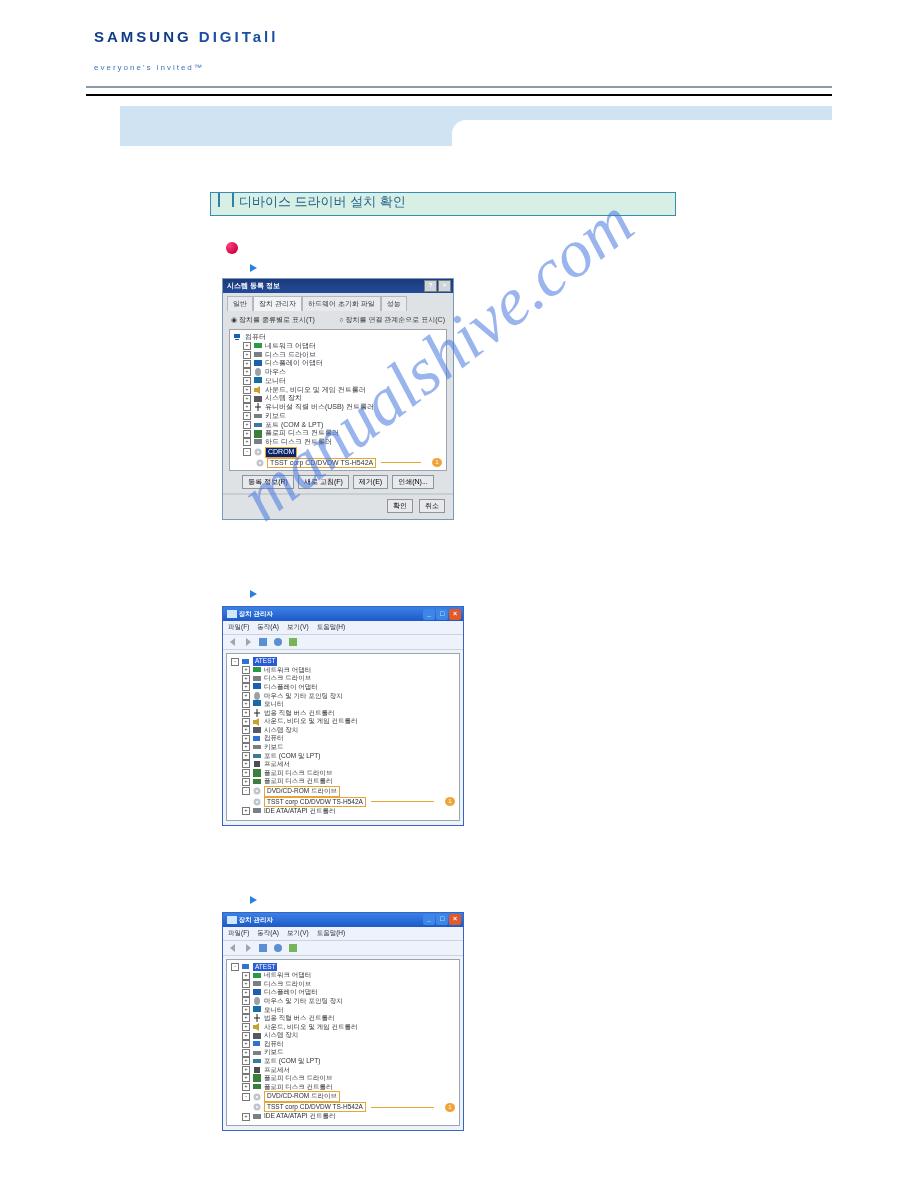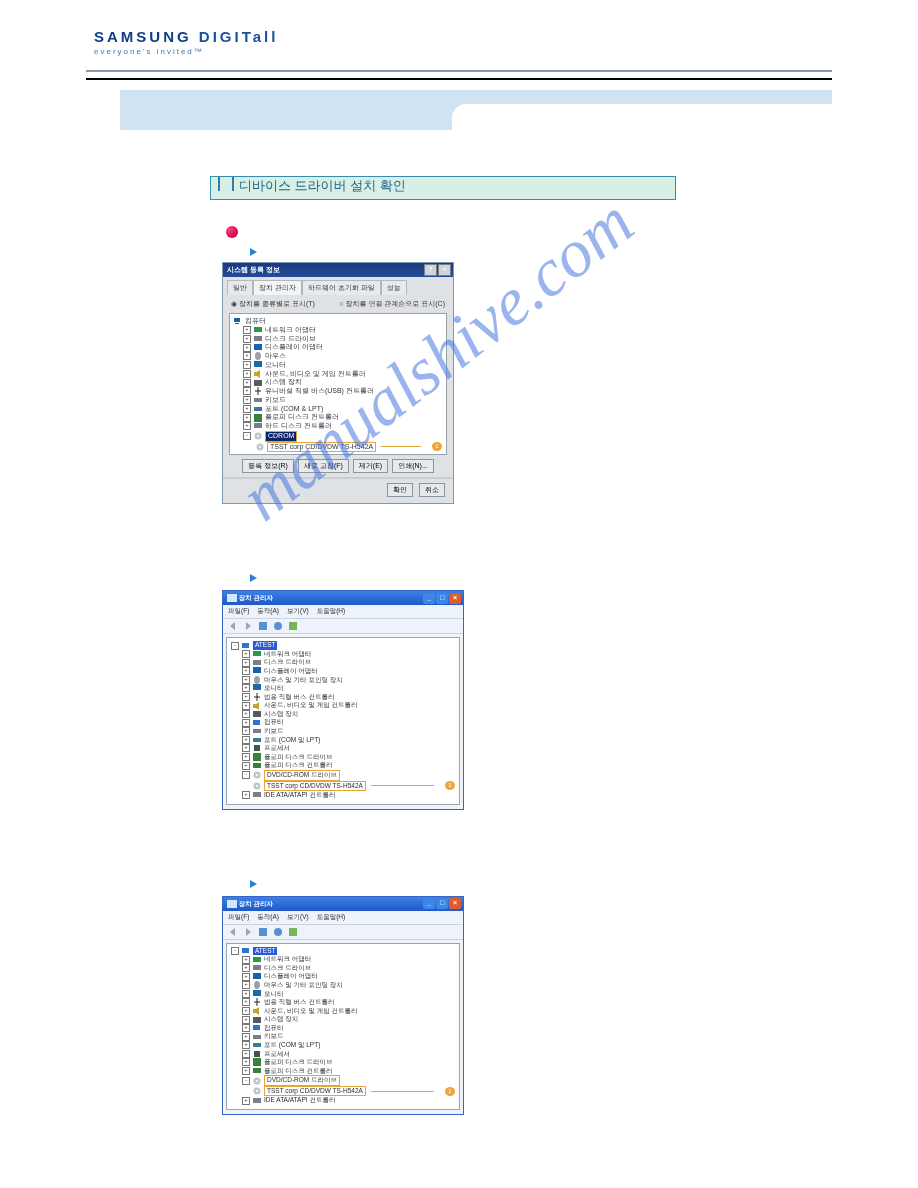--- a/index.html
+++ b/index.html
@@ -22,21 +22,21 @@
     font-size: 15px;
     font-weight: 700;
     letter-spacing: 3px;
     color: #1a4fa3;
   }
   .logo-strong { color: #103d88; }
   .logo-tag {
     font-size: 8px;
     color: #3a77bc;
     letter-spacing: 2px;
-    margin-top: 2px;
+    margin-top: 18px;
   }
   .hr-thin { height: 2px; background: #8a9aaa; margin: 10px 86px 0 86px; }
   .hr-black { height: 2px; background: #000; margin: 6px 86px 0 86px; }
   .navband {
     margin: 10px 86px 22px 120px;
     background: #cfe3f2;
     height: 40px;
     position: relative;
   }
   .navband .whitecut {

